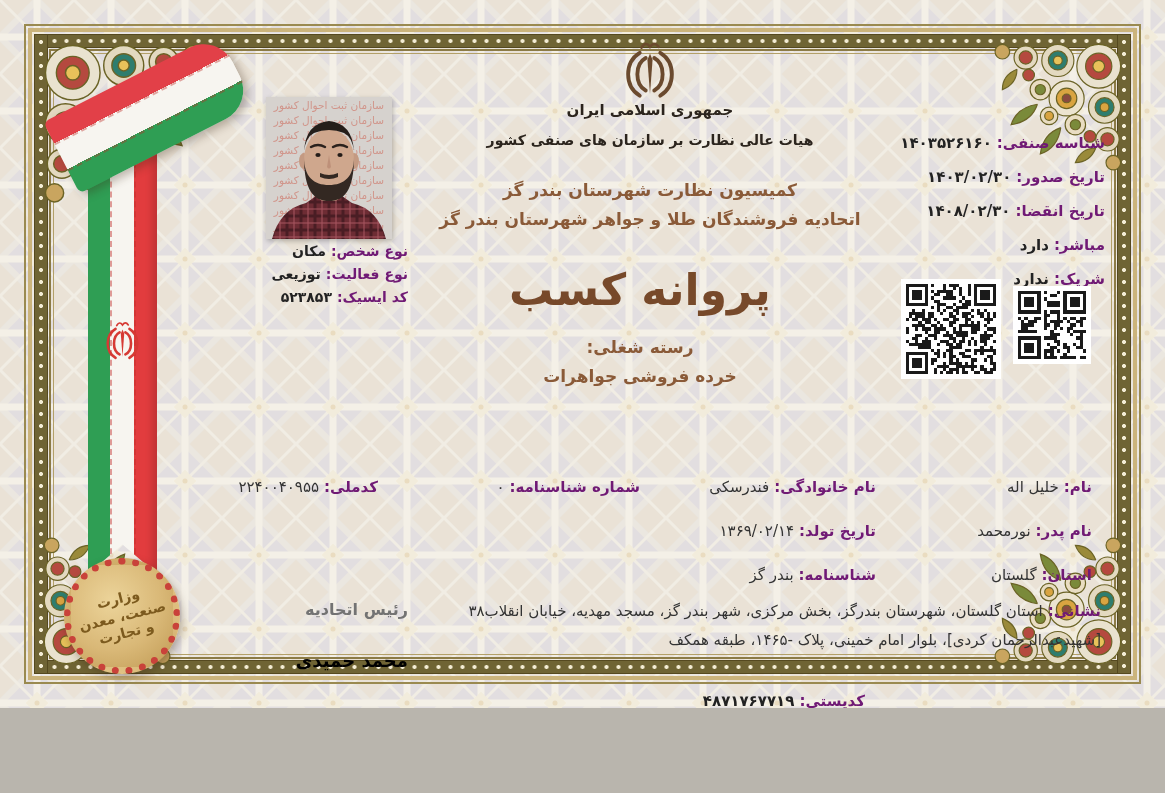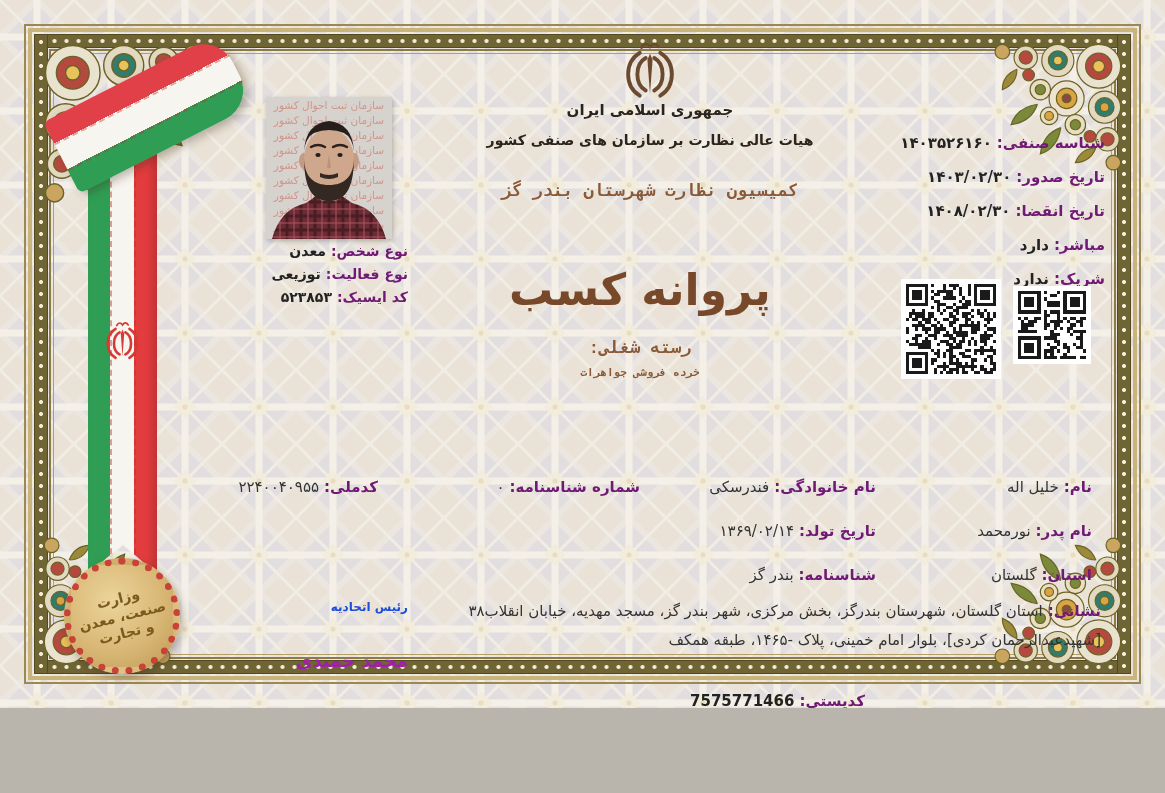--- a/index.html
+++ b/index.html
@@ -21,21 +21,21 @@
   .fr3{inset:49px;border:2px solid #8c7b46;}
   .fr4{inset:53px;border:1px solid #b3a068;}
   
   .lbl{font-weight:bold;color:#701a75;padding-left:5px;}
   .val{color:#333;}
   .val.b{font-weight:bold;color:#222;}
   .field{font-size:15px;}
   .inforow{font-size:15px;line-height:34px;}
   .metarow{font-size:14px;line-height:23px;}
   .cal{color:#2b241d;font-weight:bold;text-align:center;}
-  .brown{color:#8a5a38;font-weight:bold;text-align:center;font-family:Liberation Mono, monospace;}
+  .brown{color:#8a5a38;font-weight:bold;text-align:center;}
   .title{color:#77492a;font-weight:bold;text-align:center;font-size:44px;letter-spacing:1px;}
   .footer-note{color:#2a241c;font-weight:bold;text-align:center;font-size:19px;}
   
   .ribbon-v{left:88px;top:122px;width:69px;height:452px;
     background:linear-gradient(90deg,#2f9e54 0 32.5%,#f7f5f0 32.5% 67%,#e23c3e 67% 100%);
     clip-path:polygon(0 0,100% 0,100% 100%,50% 93.5%,0 100%);
     box-shadow:inset -5px 0 7px rgba(0,0,0,.15),4px 4px 8px rgba(60,40,20,.25);}
   .band-line{position:absolute;top:0;bottom:0;width:0;border-left:2px dashed rgba(190,45,40,.45);}
   .ribbon-fold{left:74px;top:110px;width:196px;height:80px;
     transform:rotate(-27deg);transform-origin:10px 70px;
@@ -202,38 +202,39 @@
     </div>
   </div>
 
   <svg class="abs" style="left:622px;top:40px;color:#6b4a2e" width="56" height="60">
       <use href="#allah"></use>
     </svg>
 
   <div class="abs rtl cal" style="left:465px;top:101px;width:370px;font-size:15px">جمهوری اسلامی ایران</div>
   <div class="abs rtl cal" style="left:445px;top:132px;width:410px;font-size:14px">هیات عالی نظارت بر سازمان های صنفی کشور</div>
   <div class="abs rtl brown" style="left:385px;top:180px;width:530px;font-size:17px">کمیسیون نظارت شهرستان بندر گز</div>
+  <div class="abs rtl brown" style="left:385px;top:209px;width:530px;font-size:17px">اتحادیه فروشندگان طلا و جواهر شهرستان بندر گز</div>
 
   <div class="abs rtl inforow" style="right:60px;top:126px;text-align:right">
     <div><span class="lbl">شناسه صنفی:</span><span class="val b">۱۴۰۳۵۲۶۱۶۰</span></div>
     <div><span class="lbl">تاریخ صدور:</span><span class="val b">۱۴۰۳/۰۲/۳۰</span></div>
     <div><span class="lbl">تاریخ انقضا:</span><span class="val b">۱۴۰۸/۰۲/۳۰</span></div>
     <div><span class="lbl">مباشر:</span><span class="val b">دارد</span></div>
     <div><span class="lbl">شریک:</span><span class="val b">ندارد</span></div>
   </div>
 
   <div class="abs rtl metarow" style="right:757px;top:240px;text-align:right">
-    <div><span class="lbl">نوع شخص:</span><span class="val b">معدن</span></div>
+    <div><span class="lbl">نوع شخص:</span><span class="val b">مکان</span></div>
     <div><span class="lbl">نوع فعالیت:</span><span class="val b">توزیعی</span></div>
     <div><span class="lbl">کد ایسیک:</span><span class="val b">۵۲۳۸۵۳</span></div>
   </div>
 
   <div class="abs rtl title" style="left:390px;top:264px;width:500px">پروانه کسب</div>
   <div class="abs rtl brown" style="left:440px;top:337px;width:400px;font-size:17px">رسته شغلی:</div>
-  <div class="abs rtl brown" style="left:440px;top:366px;width:400px;font-size:11px">خرده فروشی جواهرات</div>
+  <div class="abs rtl brown" style="left:440px;top:366px;width:400px;font-size:17px">خرده فروشی جواهرات</div>
 
   <div class="abs qr-panel" style="left:901px;top:279px;width:100px;height:100px">
     <svg id="qr1" viewBox="0 0 29 29" fill="#1a1a1a" shape-rendering="crispEdges">
         <rect x="8" y="0" width="1" height="1"></rect>
         <rect x="12" y="0" width="1" height="1"></rect>
         <rect x="14" y="0" width="1" height="1"></rect>
         <rect x="15" y="0" width="1" height="1"></rect>
         <rect x="16" y="0" width="1" height="1"></rect>
         <rect x="20" y="0" width="1" height="1"></rect>
         <rect x="12" y="1" width="1" height="1"></rect>
@@ -683,19 +684,19 @@
   <div class="abs rtl field" style="top:478px;right:787px"><span class="lbl">کدملی:</span><span class="val">۲۲۴۰۰۴۰۹۵۵</span></div>
 
   <div class="abs rtl field" style="top:522px;right:73px"><span class="lbl">نام پدر:</span><span class="val">نورمحمد</span></div>
   <div class="abs rtl field" style="top:522px;right:289px"><span class="lbl">تاریخ تولد:</span><span class="val">۱۳۶۹/۰۲/۱۴</span></div>
 
   <div class="abs rtl field" style="top:566px;right:73px"><span class="lbl">استان:</span><span class="val">گلستان</span></div>
   <div class="abs rtl field" style="top:566px;right:289px"><span class="lbl">شناسنامه:</span><span class="val">بندر گز</span></div>
 
   <div class="abs rtl field wrap" style="top:597px;right:64px;width:676px;text-align:right;line-height:29px"><span class="lbl">نشانی:</span><span class="val">استان گلستان، شهرستان بندرگز، بخش مرکزی، شهر بندر گز، مسجد مهدیه، خیابان انقلاب۳۸ [شهیدعبدالرحمان کردی]، بلوار امام خمینی، پلاک -۱۴۶۵، طبقه همکف</span></div>
 
-  <div class="abs rtl field" style="top:692px;right:300px"><span class="lbl">کدپستی:</span><span class="val b">7575771466</span></div>
-
-  <div class="abs rtl" style="right:757px;top:600px;font-size:12px;font-weight:bold;color:#1d4ed8">رئیس اتحادیه</div>
-  <div class="abs rtl" style="right:757px;top:650px;font-size:18px;font-weight:bold;color:#a21caf">محمد حمیدی</div>
+  <div class="abs rtl field" style="top:692px;right:300px"><span class="lbl">کدپستی:</span><span class="val b">۴۸۷۱۷۶۷۷۱۹</span></div>
+
+  <div class="abs rtl" style="right:757px;top:600px;font-size:16px;font-weight:bold;color:#737373">رئیس اتحادیه</div>
+  <div class="abs rtl" style="right:757px;top:650px;font-size:18px;font-weight:bold;color:#000000">محمد حمیدی</div>
 
 
 </div>
 
 </body></html>

